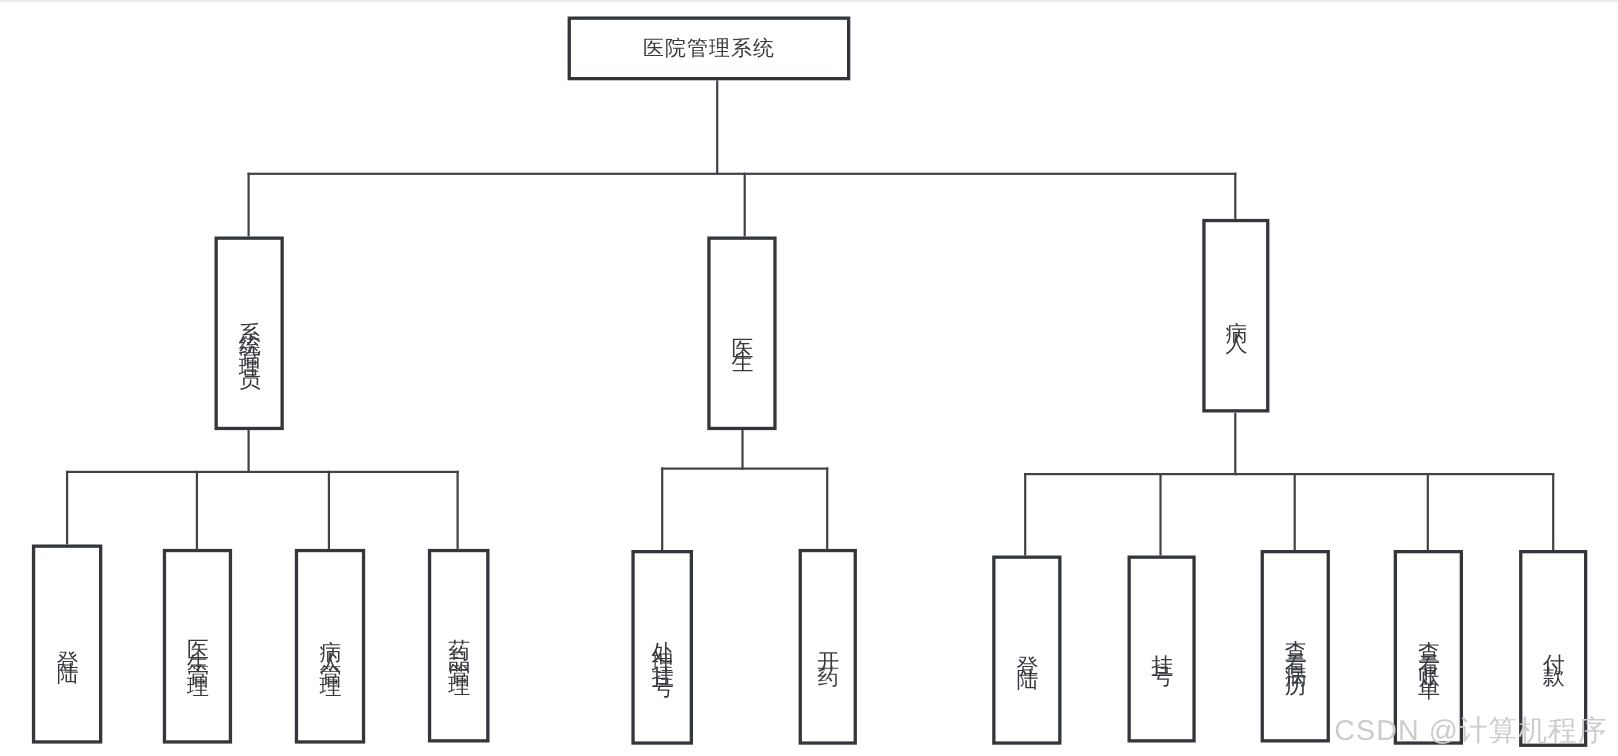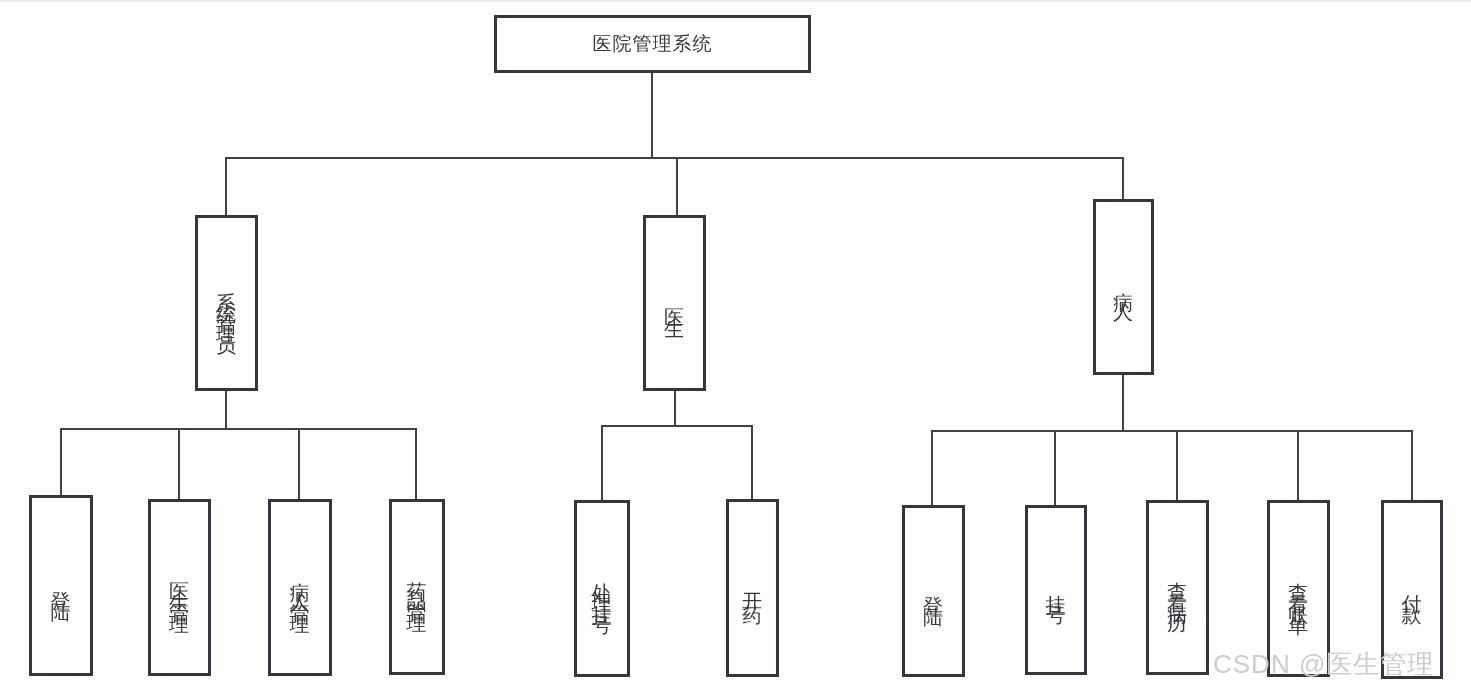--- a/index.html
+++ b/index.html
@@ -85,21 +85,21 @@
   <div class="vline" style="left:751px;top:423px;height:75px"></div>
 
   <div class="vline" style="left:1122px;top:373px;height:57px"></div>
   <div class="hline" style="left:931px;top:428px;width:482px"></div>
   <div class="vline" style="left:931px;top:428px;height:76px"></div>
   <div class="vline" style="left:1054px;top:428px;height:76px"></div>
   <div class="vline" style="left:1176px;top:428px;height:71px"></div>
   <div class="vline" style="left:1297px;top:428px;height:71px"></div>
   <div class="vline" style="left:1411px;top:428px;height:71px"></div>
 
-  <div class="node" style="left:494px;top:13px;width:317px;height:58px">
+  <div class="node" style="left:516px;top:13px;width:257px;height:58px">
     <span class="htext">医院管理系统</span>
   </div>
 
   <div class="node" style="left:195px;top:213px;width:63px;height:176px">
     <span class="vtext">系统管理员</span>
   </div>
   <div class="node" style="left:643px;top:213px;width:63px;height:176px">
     <span class="vtext">医生</span>
   </div>
   <div class="node" style="left:1093px;top:197px;width:61px;height:176px">
@@ -135,15 +135,15 @@
   <div class="node" style="left:1146px;top:498px;width:63px;height:175px">
     <span class="vtext">查看病历</span>
   </div>
   <div class="node" style="left:1267px;top:498px;width:63px;height:177px">
     <span class="vtext">查看账单</span>
   </div>
   <div class="node" style="left:1381px;top:498px;width:62px;height:179px">
     <span class="vtext">付款</span>
   </div>
 
-  <div class="watermark">CSDN @医生管理</div>
+  <div class="watermark">CSDN @计算机程序</div>
 
 </div>
 
 </body></html>

